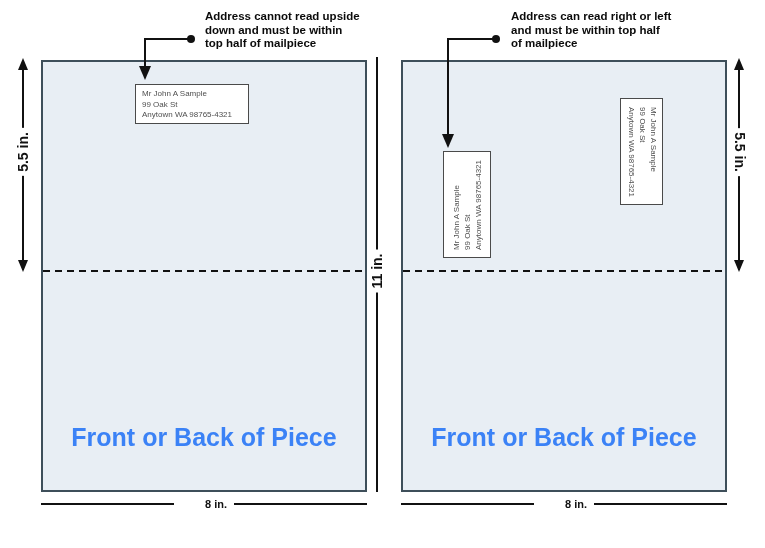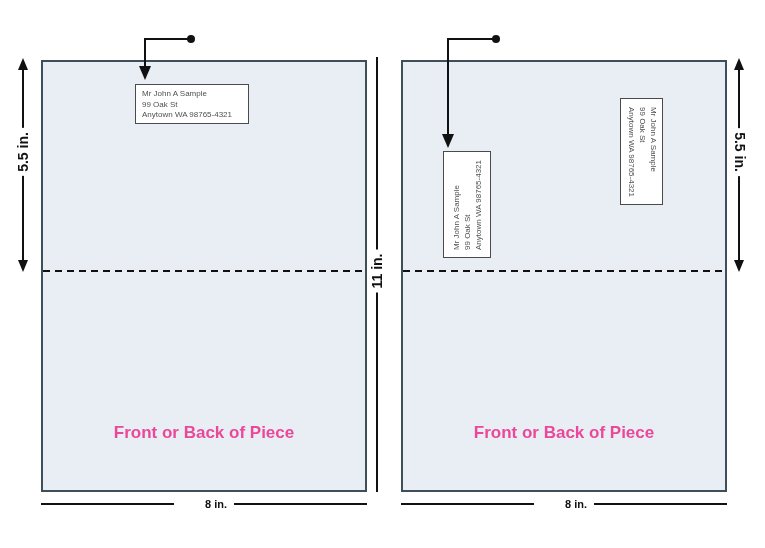--- a/index.html
+++ b/index.html
@@ -6,21 +6,21 @@
   html,body { background:#ffffff; }
   body { font-family:"Liberation Sans","DejaVu Sans",sans-serif; color:#111; }
   #canvas { position:relative; width:765px; height:548px; background:#fff; overflow:hidden; }
   .abs { position:absolute; }
 
   .panel { background:var(--panel-fill,#e8eef4); border:2px solid var(--panel-border,#3e4f5a); }
   .dash  { height:2px; background:repeating-linear-gradient(90deg,#111 0 7px,transparent 7px 12px); }
   .vline { width:2px; background:#111; }
   .hline { height:2px; background:#111; }
 
-  .piece-label { font-weight:bold; font-size:17px; text-align:center; color:#ec4899; }
+  .piece-label { font-weight:bold; font-size:25px; text-align:center; color:#3b82f6; }
 
   .addr { background:#fff; border:1px solid var(--label-border,#4a4a4a); color:var(--label-text,#4f4f4f); }
   .addr.plain { padding:4px 6px; font-size:8px; line-height:10.5px; white-space:pre-line; }
   .addr .addr-inner { position:absolute; left:50%; top:50%; width:max-content; text-align:left;
                       font-size:8px; line-height:11px; color:var(--label-text,#4f4f4f); white-space:pre-line; }
 
   .rot-ccw { transform:translate(-50%,-50%) rotate(-90deg); }
   .rot-cw  { transform:translate(-50%,-50%) rotate(90deg); }
 
   .dim-label { position:absolute; font-weight:bold; font-size:14px; background:#fff; padding:1px 4px; white-space:nowrap; }
@@ -53,20 +53,23 @@
   <div class="abs tri up" style="left:18px; top:58px;"></div>
   <div class="abs tri down" style="left:18px; top:260px;"></div>
   <div class="dim-label rot-ccw" style="left:23px; top:152px;">5.5 in.</div>
 
   <div class="abs wdim" style="left:41px; top:497px; width:326px; height:13px;">
     <div class="seg"></div>
     <div class="txt">8 in.</div>
     <div class="seg"></div>
   </div>
 
+  <div class="abs annot" style="left:205px; top:10px;">Address cannot read upside
+down and must be within
+top half of mailpiece</div>
   <div class="abs dot" style="left:187px; top:35px;"></div>
   <div class="abs hline" style="left:145px; top:38px; width:46px;"></div>
   <div class="abs vline" style="left:144px; top:38px; height:28px;"></div>
   <div class="abs tri big-down" style="left:139px; top:66px;"></div>
 
   <div class="abs vline" style="left:376px; top:57px; height:435px;"></div>
   <div class="dim-label rot-ccw" style="left:377px; top:271px;">11 in.</div>
 
   <div class="abs panel" style="left:401px; top:60px; width:326px; height:432px;"></div>
   <div class="abs dash" style="left:403px; top:270px; width:322px;"></div>
@@ -87,18 +90,21 @@
   <div class="abs tri up" style="left:734px; top:58px;"></div>
   <div class="abs tri down" style="left:734px; top:260px;"></div>
   <div class="dim-label rot-cw" style="left:740px; top:152px;">5.5 in.</div>
 
   <div class="abs wdim" style="left:401px; top:497px; width:326px; height:13px;">
     <div class="seg"></div>
     <div class="txt">8 in.</div>
     <div class="seg"></div>
   </div>
 
+  <div class="abs annot" style="left:511px; top:10px;">Address can read right or left
+and must be within top half
+of mailpiece</div>
   <div class="abs dot" style="left:492px; top:35px;"></div>
   <div class="abs hline" style="left:449px; top:38px; width:47px;"></div>
   <div class="abs vline" style="left:447px; top:38px; height:96px;"></div>
   <div class="abs tri big-down" style="left:442px; top:134px;"></div>
 
 </div>
 
 </body></html>

